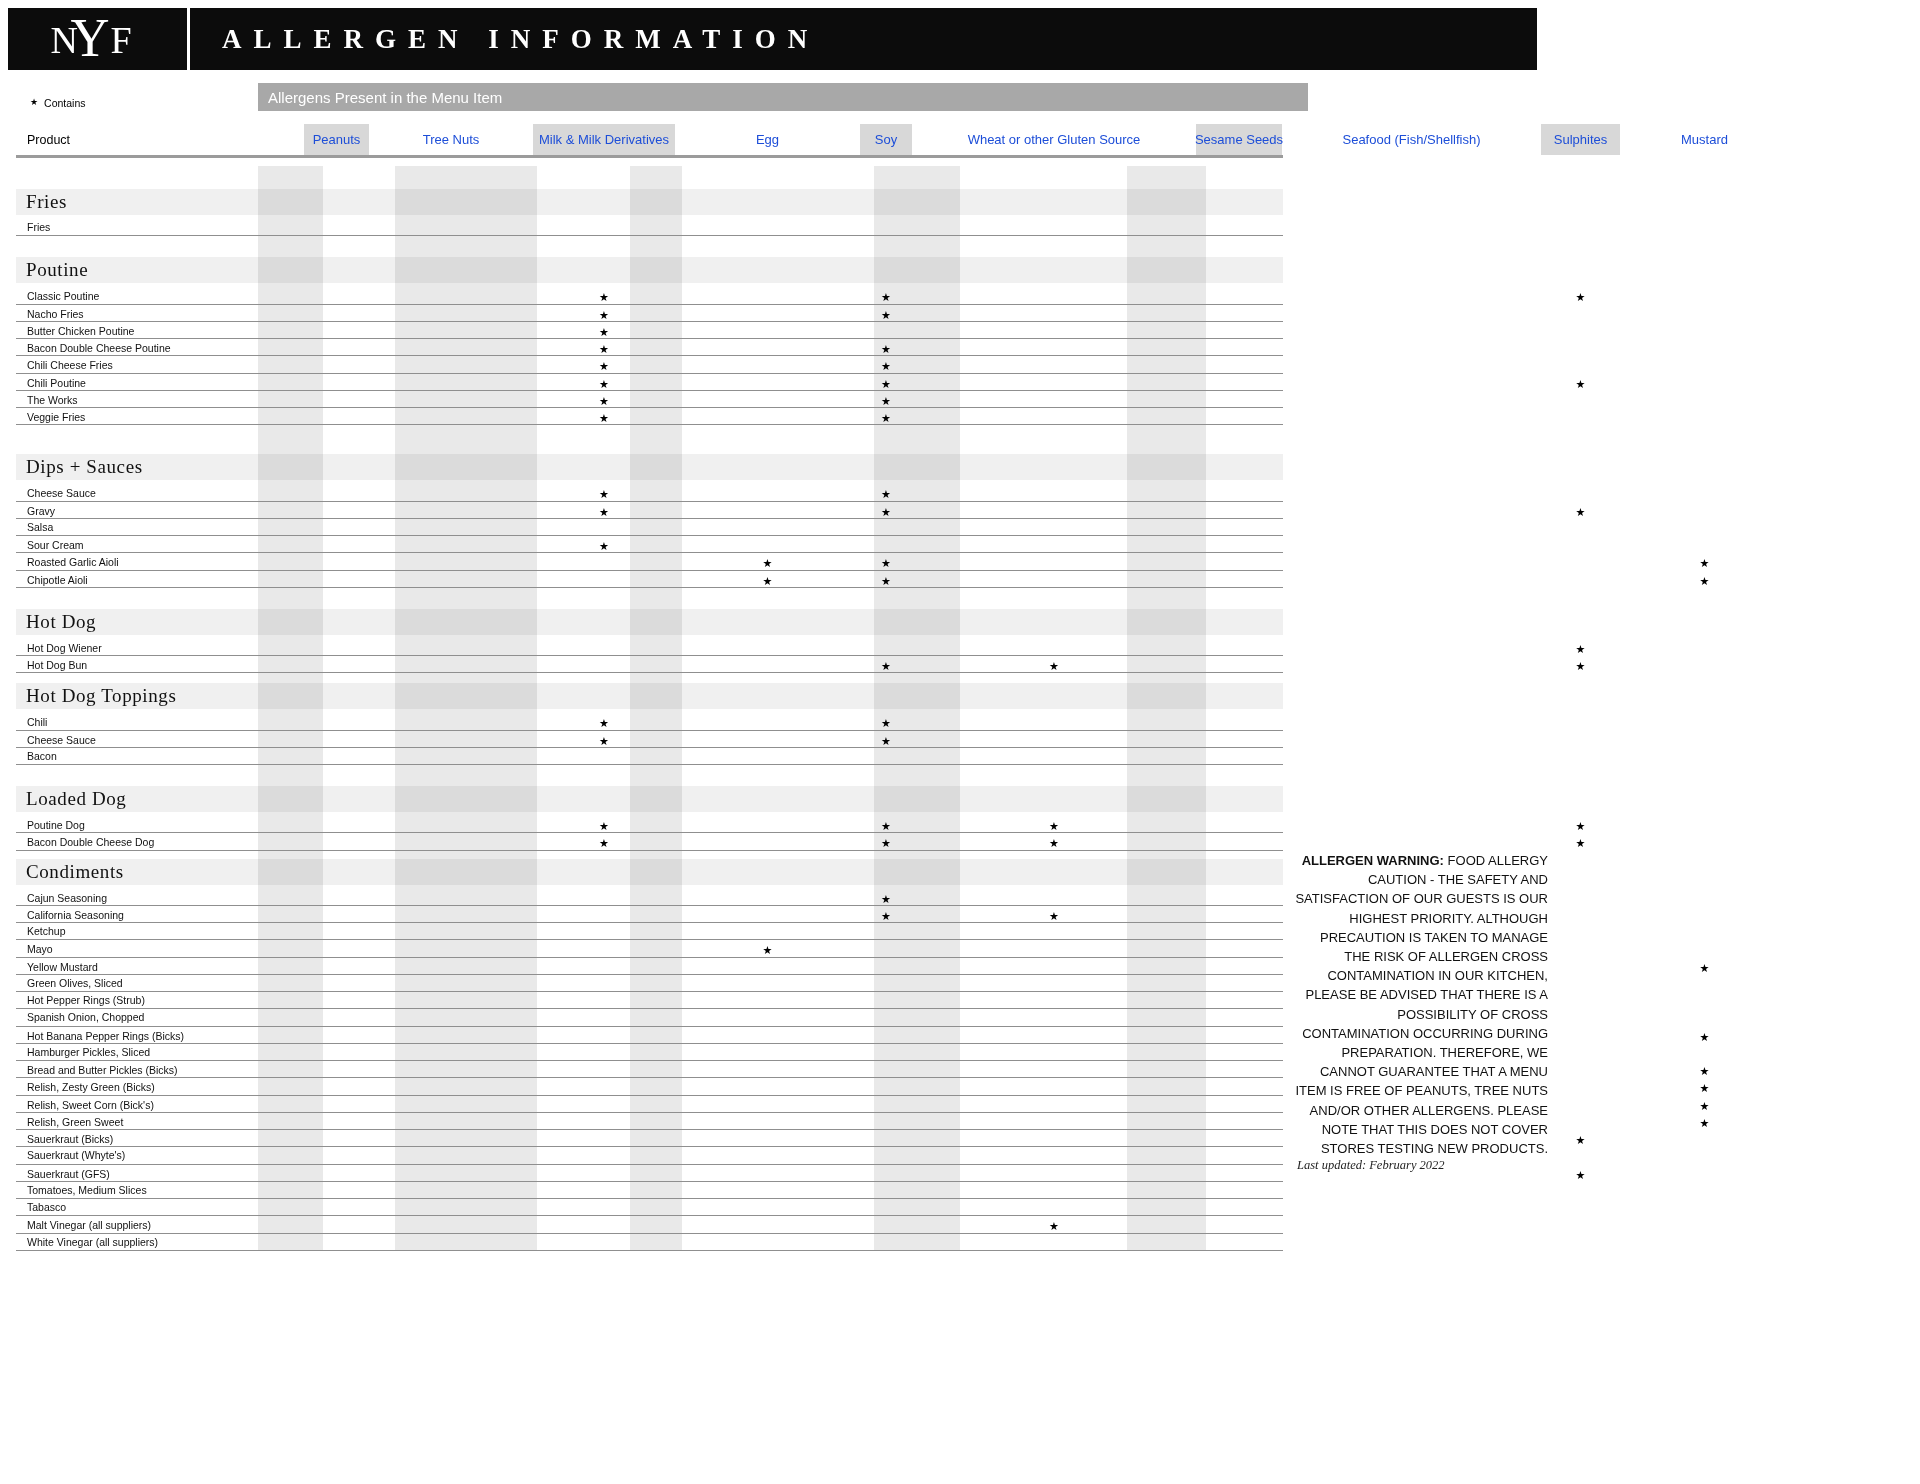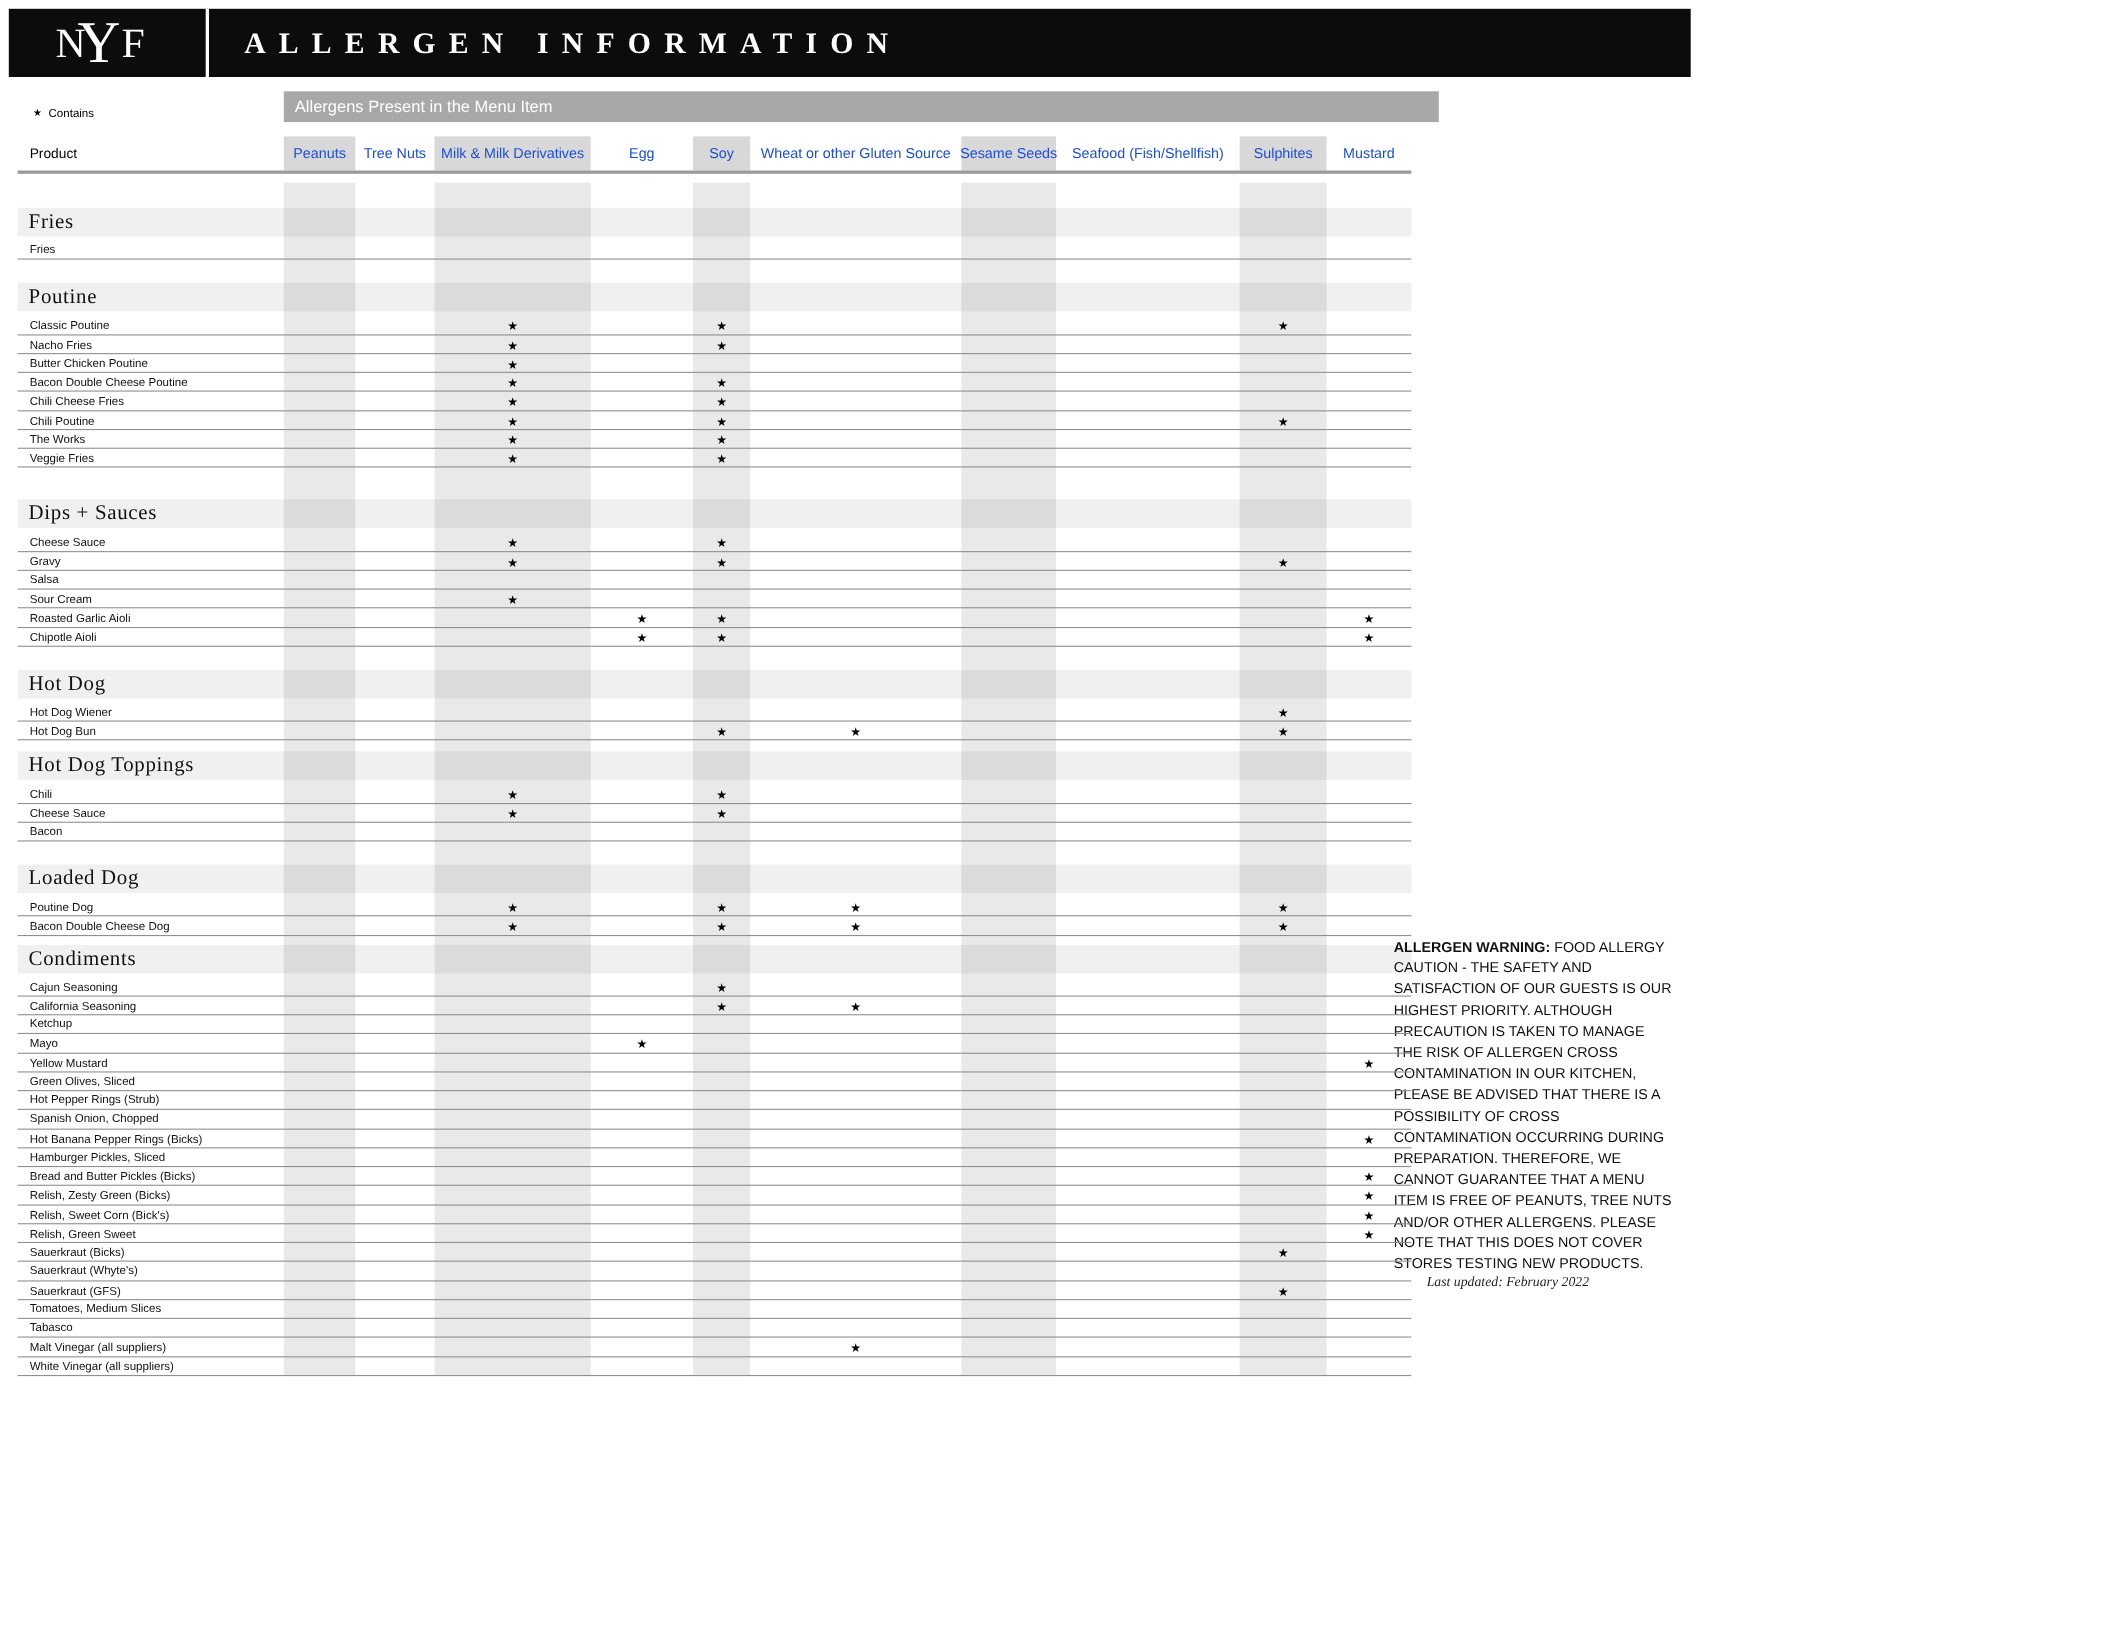--- a/index.html
+++ b/index.html
@@ -20,21 +20,21 @@
   .bar-title { margin-left:32px; color:#ffffff; font-family:"Liberation Serif", serif; font-weight:700; font-size:27px; letter-spacing:12px; white-space:nowrap; }
 
   
   .legend { position:absolute; left:30px; top:97px; display:flex; align-items:center; font-size:10.5px; color:#000; }
   .legend-star { font-size:9px; margin-right:6px; position:relative; top:-1px; }
 
   
   .banner { position:absolute; left:258px; top:83px; width:1050px; height:28px; background:#a8a8a8; color:#ffffff; font-size:15px; display:flex; align-items:center; padding-left:10px; }
 
   
-  .grid-row { display:grid; grid-template-columns:242px 65px 72px 142px 93px 52px 192px 86px 167px 79px 77px; }
+  .grid-row { display:grid; grid-template-columns:242px 65px 72px 142px 93px 52px 192px 86px 167px 79px 77px;gap:46px; }
 
   
   .header-row { position:absolute; left:16px; top:124px; width:1267px; height:31px; }
   .product-label { display:flex; align-items:center; padding-left:11px; font-size:12.5px; color:#000; }
   .col-head { display:flex; align-items:center; justify-content:center; font-size:13px; color:#1d4ed8; white-space:nowrap; overflow:visible; }
   .col-head-striped { background:#d8d8d8; }
   .head-rule { position:absolute; left:16px; top:155px; width:1267px; height:3px; background:#9b9b9b; }
 
   
   .table-body { position:absolute; left:16px; top:166px; width:1267px; padding-top:23px; }
@@ -45,21 +45,21 @@
   .tsection-4 { margin-top:10px; }
   .tsection-6 { margin-top:8px; }
   .section-head { height:26px; display:flex; align-items:center; padding-left:10px; background:rgba(0,0,0,0.058); margin-bottom:4px; }
   .section-title { font-family:"Liberation Serif", serif; font-weight:400; font-size:19px; letter-spacing:0.6px; color:#111; }
   .prow { height:17.25px; border-bottom:1px solid #8f8f8f; align-items:center; }
   .pname { font-size:10.5px; color:#111; padding-left:11px; white-space:nowrap; }
   .pcell { text-align:center; }
   .cell-star { font-size:11px; line-height:1; color:#000; }
 
   
-  .warning { position:absolute; left:1267px; top:851px; width:253px; font-size:13px; line-height:19.2px; color:#111; }
+  .warning { position:absolute; left:1295px; top:851px; width:253px; font-size:13px; line-height:19.2px; color:#111;text-align:right; }
   .warning strong { font-weight:700; }
   .last-updated { position:absolute; left:1297px; top:1158px; font-family:"Liberation Serif", serif; font-style:italic; font-size:12.5px; color:#222; }
 </style>
 </head>
 <body>
 
 <div class="page">
 
   <header class="topbar">
     <div class="logo-box">

